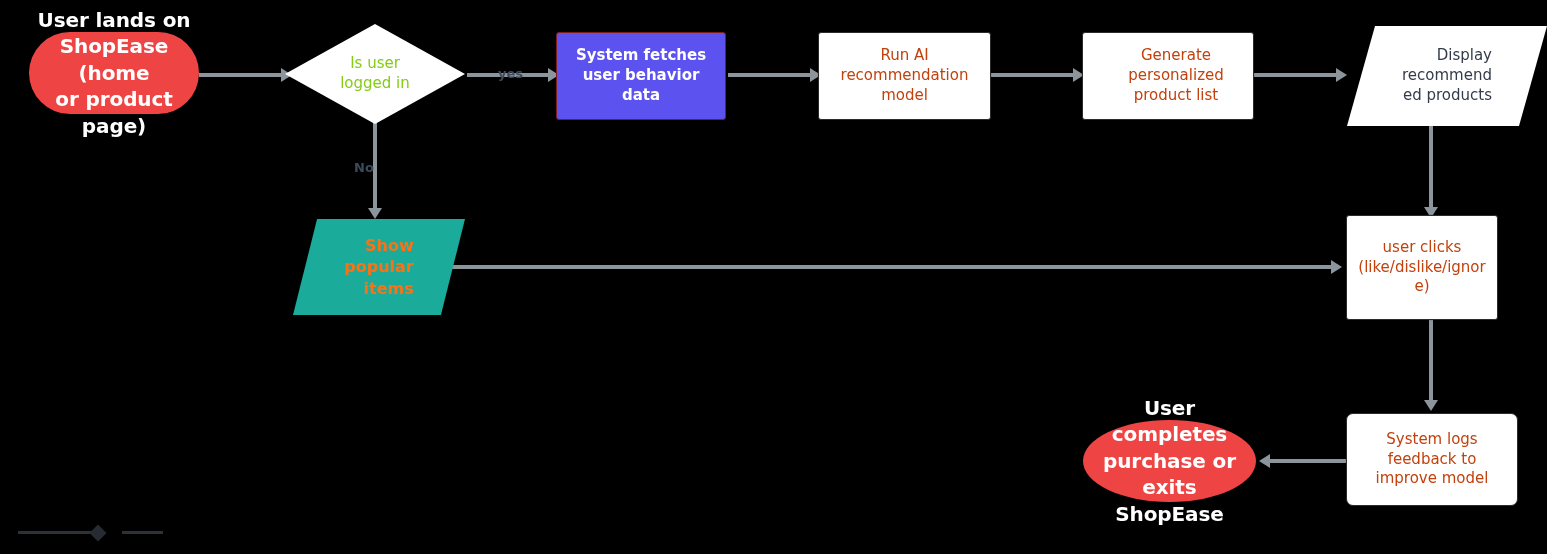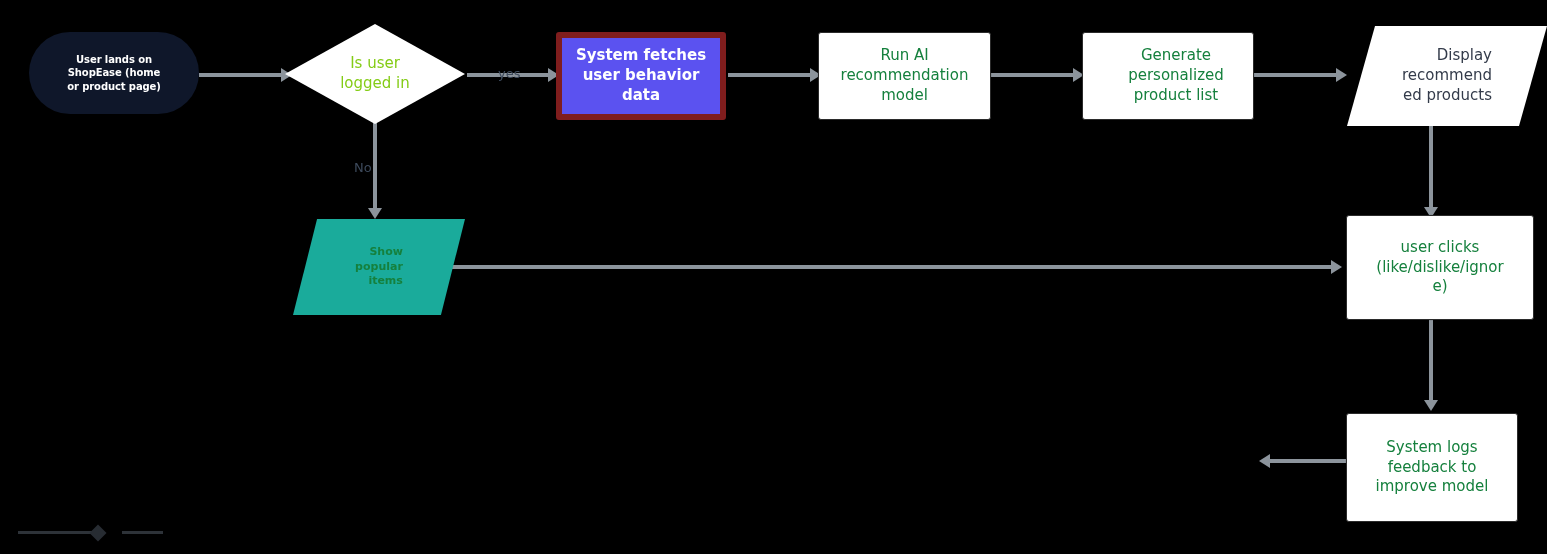--- a/index.html
+++ b/index.html
@@ -25,47 +25,47 @@
     line-height: 1.32;
   }
   .node .label {
     display: block;
     white-space: pre-line;
     padding: 0 6px;
   }
 
   
   .term {
-    background: #0f172a;
+    background: #ef4444;
     color: #ffffff;
     font-weight: bold;
-    font-size: 10px;
+    font-size: 20px;
     letter-spacing: -0.1px;
     align-items: center;
   }
   .term-round { border-radius: 46px; }
   .term-ellipse { border-radius: 50%; }
 
   
   .proc {
     background: #ffffff;
-    color: #15803d;
+    color: #c2410c;
     font-size: 15px;
     border: 1px solid #2b2b2b;
     border-radius: 3px;
     box-shadow: 0 0 0 0.5px rgba(0,0,0,0.15);
   }
 
   
   .proc-blue {
     background: #5B52F0;
     color: #ffffff;
     font-weight: bold;
     font-size: 15px;
-    border: 6px solid #7f1d1d;
+    border: 1px solid #7f1d1d;
     border-radius: 3px;
   }
 
   
   .diamond-wrap {
     position: absolute;
   }
   .diamond-wrap .dshape {
     position: absolute;
     inset: 0;
@@ -98,23 +98,23 @@
     position: absolute;
     inset: 0;
     display: flex;
     align-items: center;
     justify-content: center;
     text-align: right;
     line-height: 1.32;
     white-space: pre-line;
   }
   .para-wrap .ptext.on-teal {
-    color: #15803d;
-    font-weight: bold;
-    font-size: 11px;
+    color: #f97316;
+    font-weight: bold;
+    font-size: 16px;
   }
   .para-wrap .ptext.on-white {
     color: #333b4a;
     font-size: 15px;
   }
 
   
   .edge-h, .edge-v {
     position: absolute;
     background: #8c949c;
@@ -139,21 +139,21 @@
   .arrow-d {
     border-left: 7px solid transparent;
     border-right: 7px solid transparent;
     border-top: 11px solid #8c949c;
   }
 
   .edge-label {
     position: absolute;
     color: #3d4a5c;
     font-size: 13px;
-    font-weight: normal;
+    font-weight: bold;
     background: transparent;
   }
 
   
   .artifact {
     position: absolute;
     opacity: 0.42;
   }
   .artifact .bar {
     position: absolute;
@@ -243,32 +243,37 @@
 ed products</div>
   </div>
 
   <div class="para-wrap" style="left:293px; top:219px; width:172px; height:96px;">
     <div class="pshape teal"></div>
     <div class="ptext on-teal">Show
 popular
 items</div>
   </div>
 
-  <div class="node proc" style="left:1346px; top:215px; width:188px; height:105px;">
+  <div class="node proc" style="left:1346px; top:215px; width:152px; height:105px;">
     <span class="label">user clicks
 (like/dislike/ignor
 e)</span>
   </div>
 
-  <div class="node proc" style="left:1346px; top:413px; width:172px; height:109px;">
+  <div class="node proc" style="left:1346px; top:413px; width:172px; height:93px;border-radius:7px;">
     <span class="label">System logs
 feedback to
 improve model</span>
   </div>
 
+  <div class="node term term-ellipse" style="left:1083px; top:420px; width:173px; height:82px;">
+    <span class="label">User completes
+purchase or exits
+ShopEase</span>
+  </div>
 
   <div class="artifact" style="left:18px; top:520px; width:145px; height:26px;">
     <div class="bar" style="left:0px; width:80px;"></div>
     <div class="bar" style="left:104px; width:41px;"></div>
     <div class="knob" style="left:74px;"></div>
   </div>
 
 </div>
 
 </body></html>

